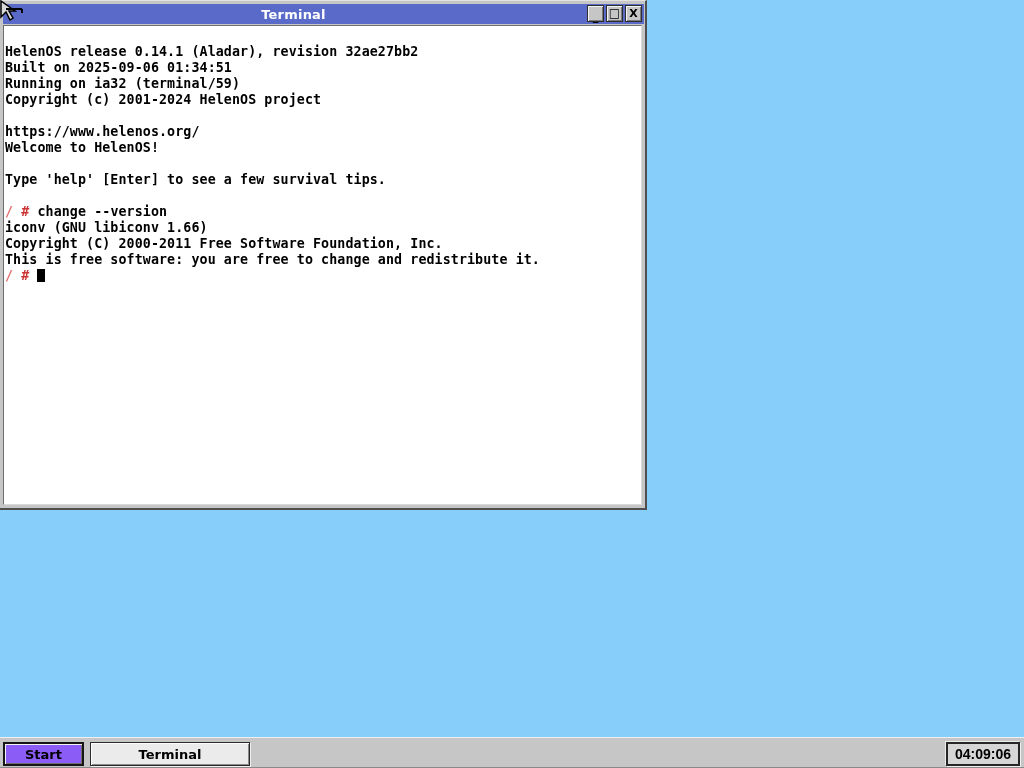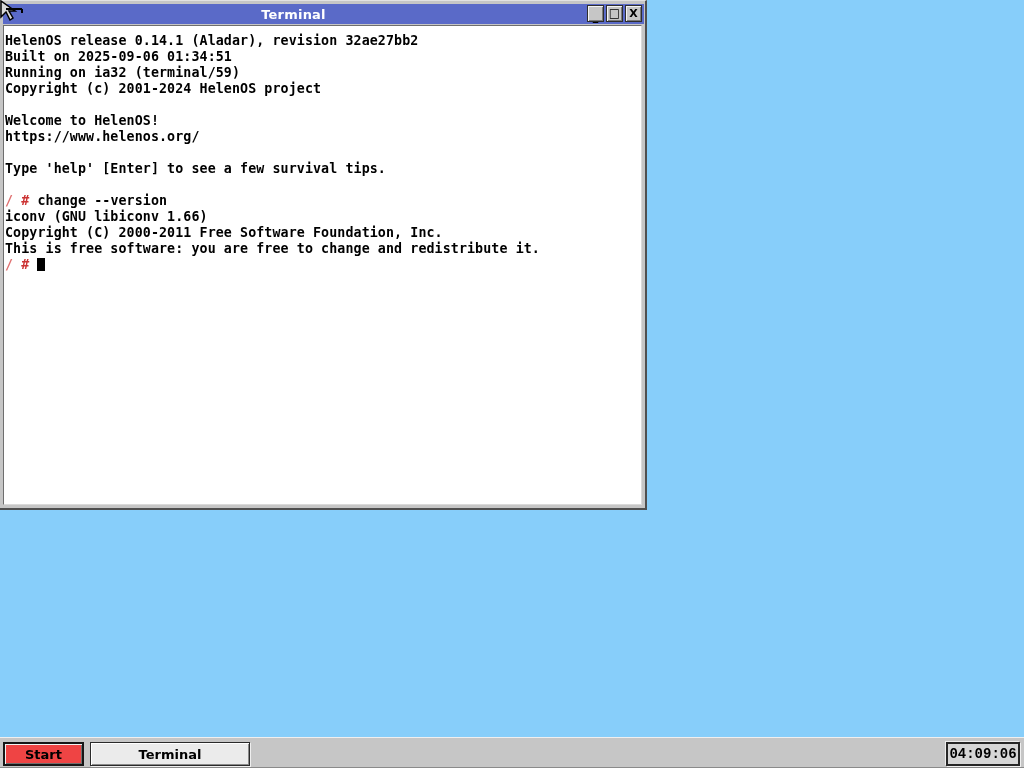--- a/index.html
+++ b/index.html
@@ -44,21 +44,21 @@
   }
   .tb-btn .glyph-min { transform:translateY(3px); }
   .tb-btn .glyph-max { font-size:12px; transform:translateY(-1px); }
 
   .term-content {
     position:absolute; left:3px; right:3px; top:24px; bottom:3px;
     background:#FFFFFF;
     border:1px solid;
     border-color:#6E6E6E #DADADA #DADADA #6E6E6E;
     overflow:hidden;
-    padding:7px 0 0 1px;
+    padding:18px 0 0 1px;
   }
   .term-line {
     height:16px; line-height:16px;
     font-family:"DejaVu Sans Mono", "Liberation Mono", monospace;
     font-size:13.3px; font-weight:bold;
     letter-spacing:0.1px;
     white-space:pre; color:#000;
   }
   .prompt-path   { color:#E07070; }
   .prompt-symbol { color:#CC3333; }
@@ -69,41 +69,41 @@
 
   
   .taskbar {
     position:absolute; left:0; right:0; bottom:0; height:31px;
     background:#C6C6C6;
     border-top:1px solid #EFEFEF;
     box-shadow: 0 -1px 0 #8A8A8A inset;
   }
   .start-btn {
     position:absolute; left:3px; top:4px; width:81px; height:24px;
-    background:#ef4444;
+    background:#8b5cf6;
     border:2px solid #161616;
     box-shadow: inset 1px 1px 0 #F2F2F2, inset -1px -1px 0 #6E6E6E;
     display:flex; align-items:center; justify-content:center;
     font-size:13px; font-weight:bold; color:#000; cursor:default;
   }
   .task-btn {
     position:absolute; top:4px; height:24px; width:160px;
     background:#EBEBEB;
     border:1px solid #2A2A2A;
     box-shadow: inset 1px 1px 0 #FFFFFF, inset -1px -1px 0 #8A8A8A, 1px 1px 0 #EFEFEF;
     display:flex; align-items:center; justify-content:center;
     font-size:13px; font-weight:bold; color:#000; cursor:default;
   }
   .clock {
     position:absolute; right:4px; top:4px; width:74px; height:24px;
     background:#D6D6D6;
     border:2px solid #262626;
     box-shadow: 1px 1px 0 #F0F0F0, -1px -1px 0 #EDEDED;
     display:flex; align-items:center; justify-content:center;
-    font-family:Liberation Mono, monospace;
+    font-family:Liberation Sans, sans-serif;
     font-size:14px; font-weight:bold; color:#000;
   }
 
   
   .mouse-cursor { position:absolute; left:0; top:0; z-index:99; pointer-events:none; }
 </style>
 </head>
 <body>
 
 <div class="window">
@@ -120,22 +120,22 @@
           <span>X</span>
         </div>
     </div>
   </div>
   <div class="term-content" id="term-content">
       <div class="term-line">HelenOS release 0.14.1 (Aladar), revision 32ae27bb2</div>
       <div class="term-line">Built on 2025-09-06 01:34:51</div>
       <div class="term-line">Running on ia32 (terminal/59)</div>
       <div class="term-line">Copyright (c) 2001-2024 HelenOS project</div>
       <div class="term-line">&nbsp;</div>
+      <div class="term-line">https://www.helenos.org/</div>
       <div class="term-line">Welcome to HelenOS!</div>
-      <div class="term-line">https://www.helenos.org/</div>
       <div class="term-line">&nbsp;</div>
       <div class="term-line">Type 'help' [Enter] to see a few survival tips.</div>
       <div class="term-line">&nbsp;</div>
       <div class="term-line"><span class="prompt-path">/</span><span class="prompt-symbol"> # </span><span>change --version</span></div>
       <div class="term-line">iconv (GNU libiconv 1.66)</div>
       <div class="term-line">Copyright (C) 2000-2011 Free Software Foundation, Inc.</div>
       <div class="term-line">This is free software: you are free to change and redistribute it.</div>
       <div class="term-line"><span class="prompt-path">/</span><span class="prompt-symbol"> # </span><span></span><span class="term-cursor"></span></div>
     </div>
 </div>

